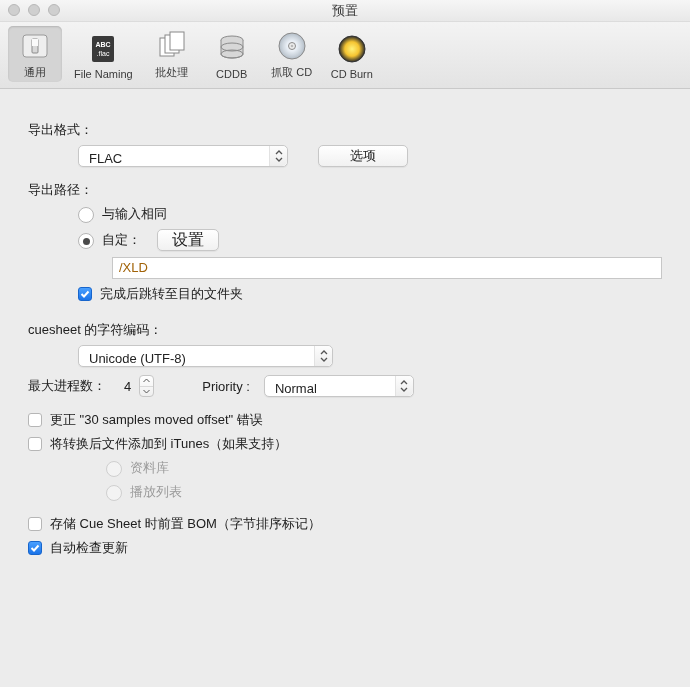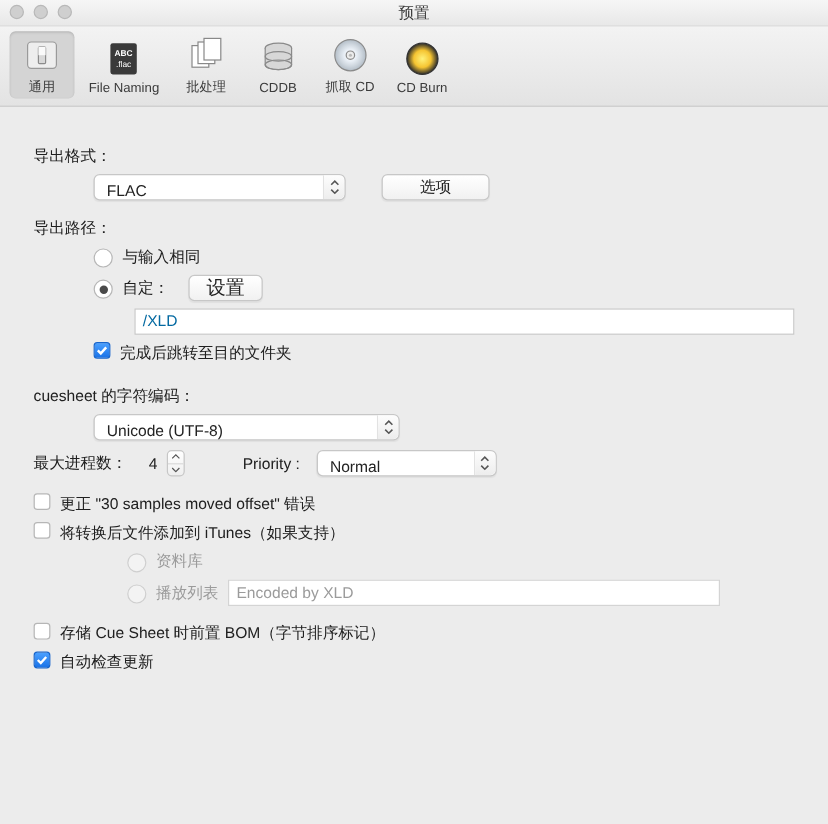--- a/index.html
+++ b/index.html
@@ -105,21 +105,21 @@
     display:flex; align-items:center; justify-content:center;
   }
   .radio.selected .r::after {
     content:""; width:7px; height:7px; border-radius:50%;
     background:#4a4a4a;
   }
   .radio.disabled .r { border-color:#cfcfcf; background:#f3f3f3; }
   .radio.disabled { color:#9b9b9b; }
 
   
-  .checkbox { display:inline-flex; gap:8px; }
+  .checkbox { display:inline-flex; align-items:center; gap:8px; }
   .checkbox .c {
     width:14px; height:14px; border-radius:3px;
     background:#fff; border:1px solid #b6b6b6;
     display:flex; align-items:center; justify-content:center;
   }
   .checkbox.checked .c {
     background: linear-gradient(#4aa0ff,#1a73e8);
     border-color:#1765cc;
   }
   .checkbox.checked .c svg { width:10px; height:10px; }
@@ -127,21 +127,21 @@
 
   
   .textfield {
     flex: 1;
     height: 22px;
     background: #fff;
     border: 1px solid #c7c7c7;
     border-radius: 0;
     padding: 0 6px;
     font-size: 13px;
-    color: #0369a1;
+    color: #a16207;
     line-height: 20px;
   }
   .textfield.disabled { color:#9b9b9b; border-color:#d4d4d4; }
 
   
   .stepper {
     display:inline-flex; flex-direction:column;
     border:1px solid #c7c7c7; border-radius:4px; overflow:hidden;
     background:linear-gradient(#fff,#efefef);
     width:15px; height:22px;
@@ -359,21 +359,20 @@
       <span class="r"></span>
       <span>资料库</span>
     </label>
   </div>
   <div class="row indent2">
     <label class="radio disabled">
       <span class="r"></span>
       <span>播放列表</span>
     </label>
     <span style="width:8px;"></span>
-    <div class="textfield disabled" style="max-width:410px;">Encoded by XLD</div>
   </div>
 
   <div class="row" style="margin-top:14px;">
     <label class="checkbox">
       <span class="c"></span>
       <span>存储 Cue Sheet 时前置 BOM（字节排序标记）</span>
     </label>
   </div>
 
   <div class="row">

